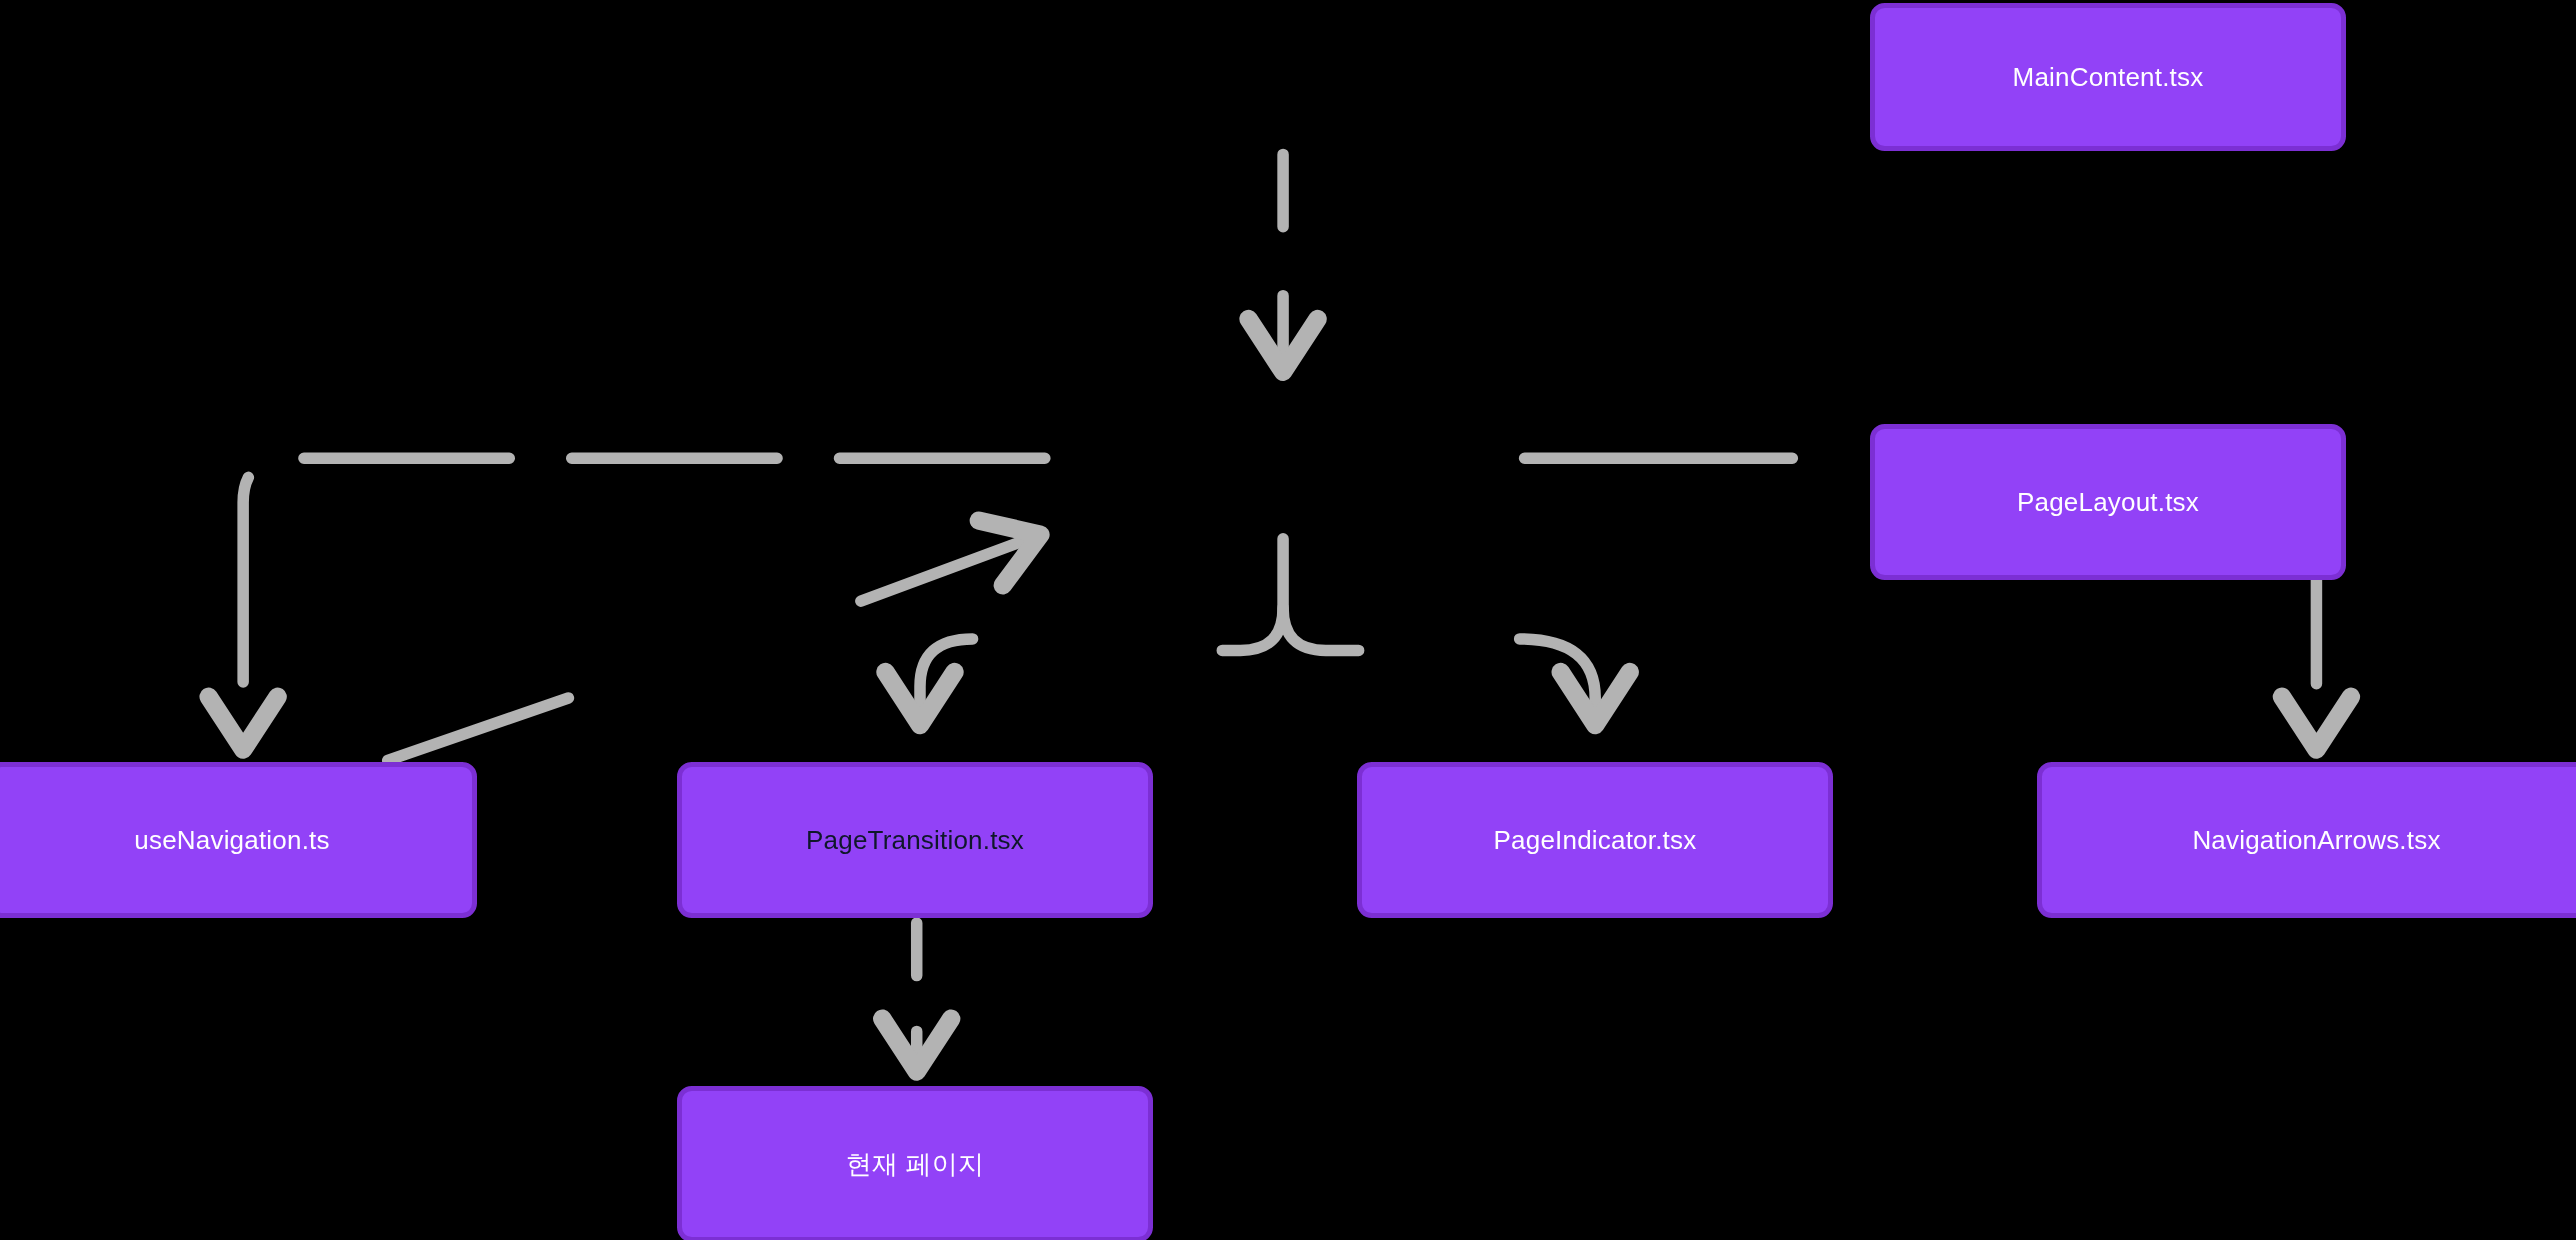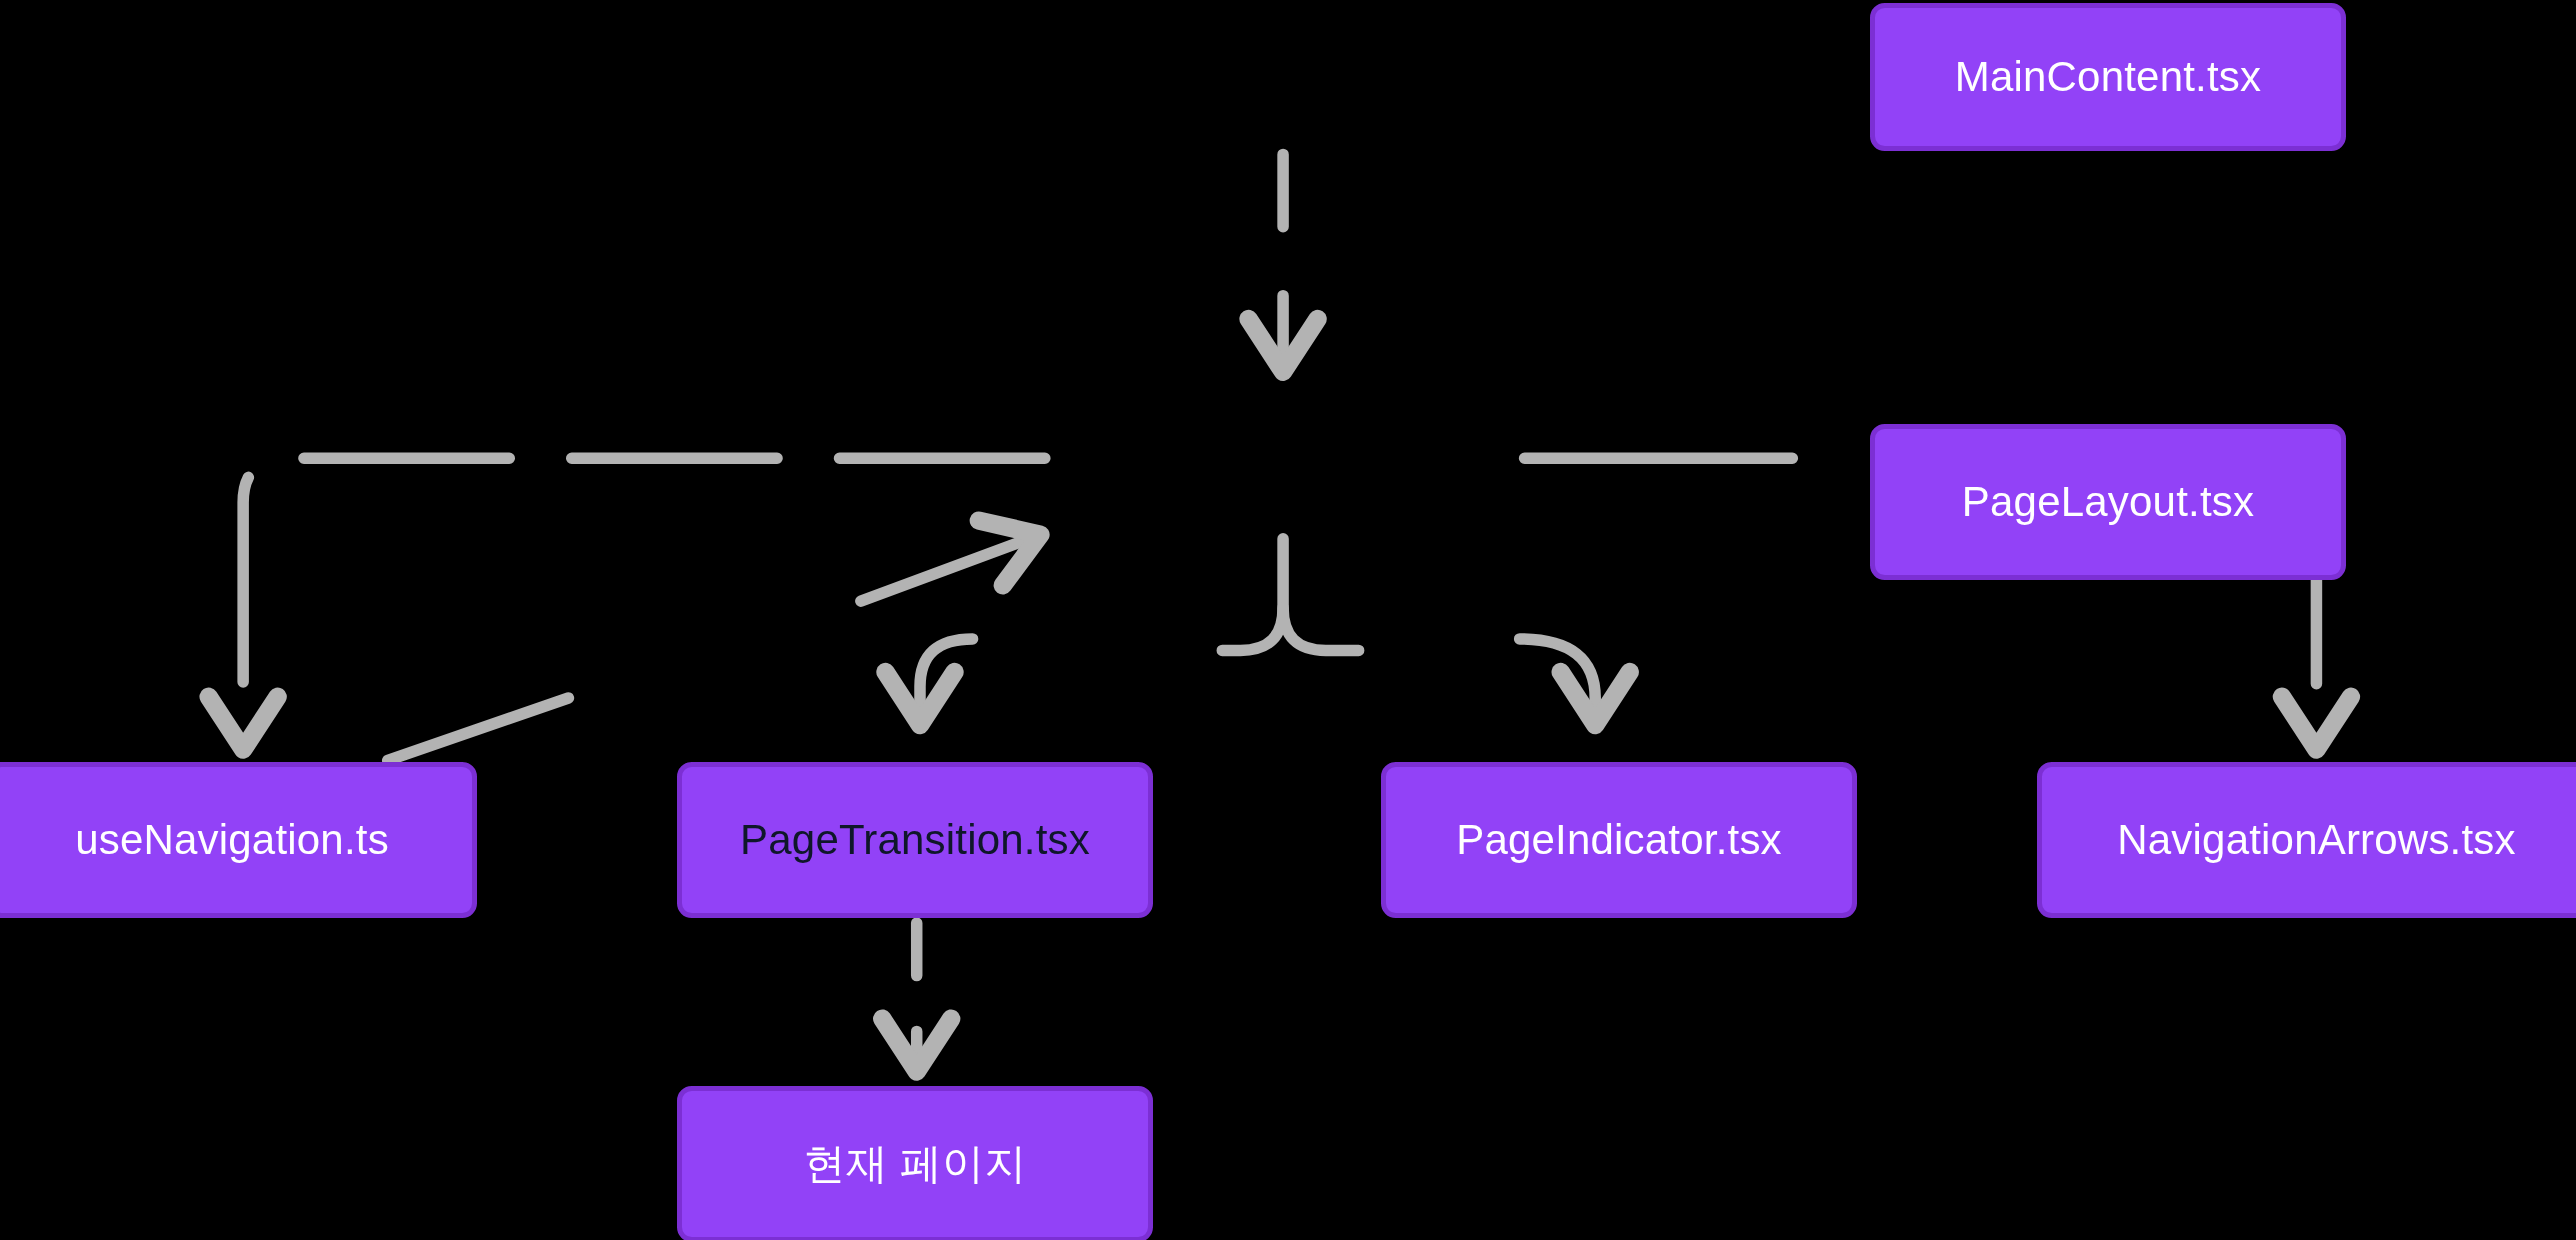--- a/index.html
+++ b/index.html
@@ -26,21 +26,21 @@
   .node {
     position: absolute;
     box-sizing: border-box;
     background: #9242f7;
     border: 5.5px solid #7c2fd4;
     border-radius: 14.7px;
     display: flex;
     align-items: center;
     justify-content: center;
     color: #ffffff;
-    font-size: 42px;
+    font-size: 26px;
     font-weight: 400;
     letter-spacing: 0.2px;
     white-space: nowrap;
     text-align: center;
   }
 </style>
 </head>
 <body>
 
 <div id="canvas" style="background: rgb(0, 0, 0);">
@@ -80,21 +80,21 @@
   </div>
 
   <div class="node" style="left: -13px; top: 762px; width: 490px; height: 156px; background: rgb(146, 66, 247); border-color: rgb(124, 47, 212); color: rgb(255, 255, 255);">
     <span>useNavigation.ts</span>
   </div>
 
   <div class="node" style="left: 677px; top: 762px; width: 476px; height: 156px; background: rgb(146, 66, 247); border-color: rgb(124, 47, 212); color: #0f172a;">
     <span>PageTransition.tsx</span>
   </div>
 
-  <div class="node" style="left: 1357px; top: 762px; width: 476px; height: 156px; background: rgb(146, 66, 247); border-color: rgb(124, 47, 212); color: rgb(255, 255, 255); margin-left: 24px;">
+  <div class="node" style="left: 1357px; top: 762px; width: 476px; height: 156px; background: rgb(146, 66, 247); border-color: rgb(124, 47, 212); color: rgb(255, 255, 255);">
     <span>PageIndicator.tsx</span>
   </div>
 
   <div class="node" style="left: 2037px; top: 762px; width: 559px; height: 156px; background: rgb(146, 66, 247); border-color: rgb(124, 47, 212); color: rgb(255, 255, 255);">
     <span>NavigationArrows.tsx</span>
   </div>
 
   <div class="node" style="left: 677px; top: 1086px; width: 476px; height: 156px; background: rgb(146, 66, 247); border-color: rgb(124, 47, 212); color: rgb(255, 255, 255);">
     <span>현재 페이지</span>
   </div>

